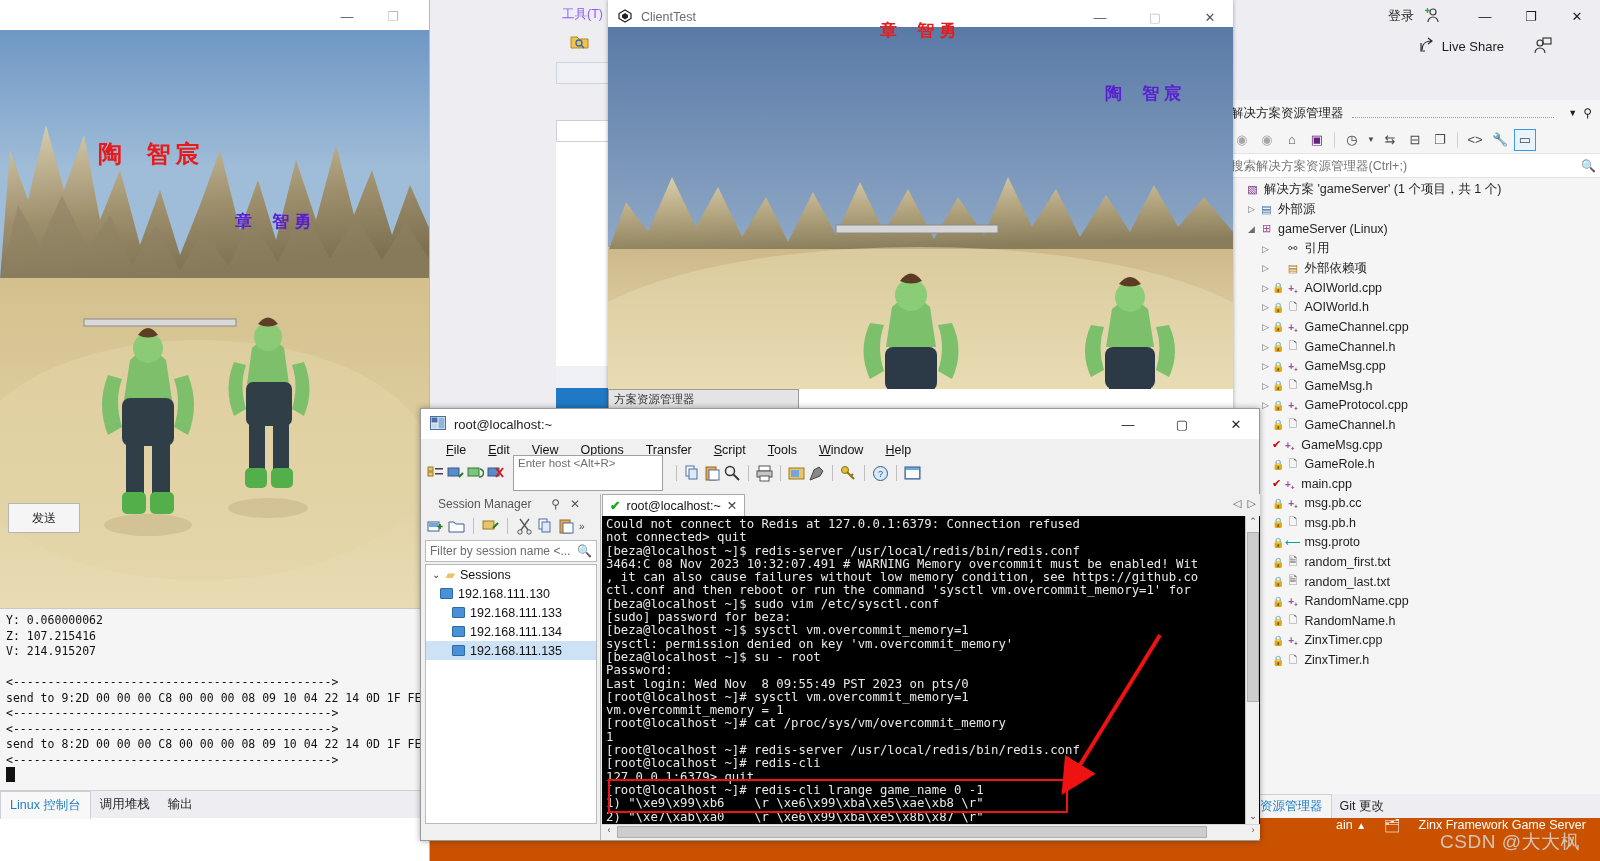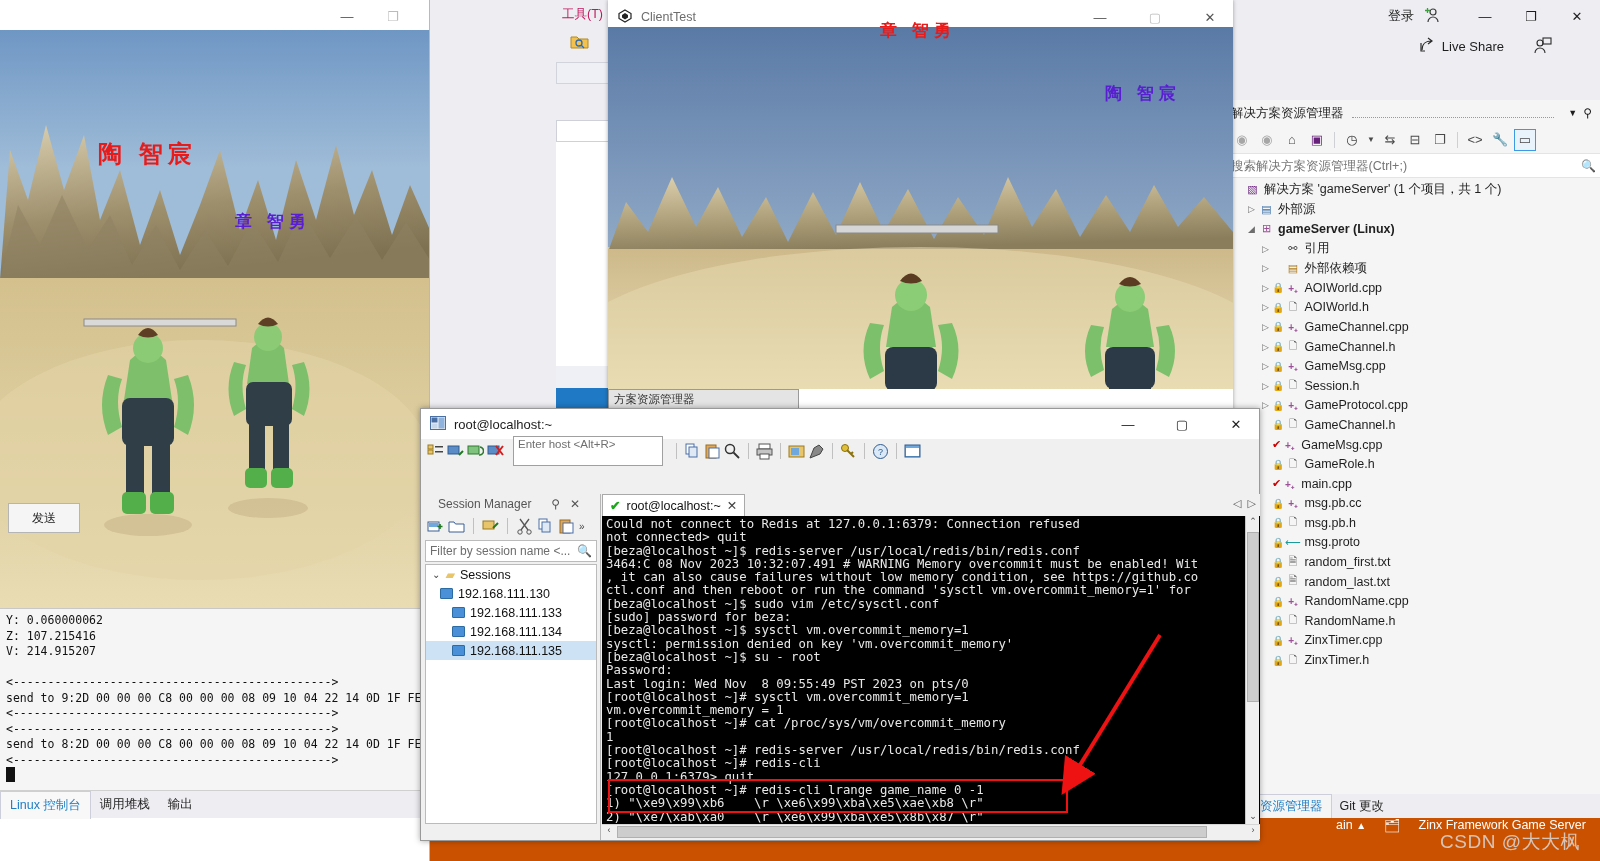--- a/index.html
+++ b/index.html
@@ -31,21 +31,21 @@
   .se-tb-icon { width:22px; height:22px; display:flex; align-items:center; justify-content:center; font-size:13px; color:#4a4a4a; }
   .se-tb-icon.sel { border:1px solid #3d9ae2; background:#e8f3fc; }
   .se-tb-sep { width:1px; height:16px; background:#cfcfd6; margin:0 3px; }
   #solexp-search { height:24px; display:flex; align-items:center; padding:0 4px; border-bottom:1px solid #e3e3e8; background:#fff; }
   #solexp-search input { border:none; outline:none; width:100%; font-size:12.5px; color:#6d6d6d; background:transparent; font-family:"Liberation Sans",sans-serif;}
   #soltree { padding-top:2px; font-size:12.5px; color:#1e1e1e; }
   .trow { height:19.6px; display:flex; align-items:center; white-space:nowrap; }
   .tw { width:13px; display:inline-block; text-align:center; color:#6d6d6d; font-size:9px; }
   .ticon { width:17px; display:inline-block; text-align:center; font-size:11px; }
   .tlabel { padding-left:3px; }
-  .bold { font-weight:bold; }
+  .bold { font-weight:normal; }
   .chk { color:#c00; font-size:11px; }
   .lock { color:#5b7fbe; font-size:10px; }
   .cpp { color:#9b4f96; font-weight:bold; font-size:10px;}
   .hh { color:#3a3a3a; font-size:10px; }
 
   
   #vs-bottom-tabs { position:absolute; left:1226px; top:794px; width:374px; height:24px; background:#eeeef2; display:flex; align-items:center; font-size:12.5px; }
   .vtab { padding:3px 8px; color:#1e1e1e; }
   .vtab.active { background:#f5f5f5; border:1px solid #cccedb; border-bottom:none; }
 
@@ -56,32 +56,32 @@
   
   #watermark { position:absolute; right:20px; bottom:6px; color:#d9d9d9; font-size:19px; opacity:.85; letter-spacing:.5px; }
 
   
   #gamewin { position:absolute; left:0; top:0; width:430px; height:861px; background:#fff; border-right:1px solid #b9b9b9; overflow:hidden; }
   #gamewin-title { position:absolute; left:0; top:0; width:556px; height:30px; background:#fff; }
   #gamewin-title .winbtn { color:#555; }
   #game3d-left { position:absolute; left:0; top:30px; width:430px; height:578px;
       background: linear-gradient(to bottom, #7da0c4 0%, #9ab4d0 22%, #c9b68a 30%, #d8c79c 40%, #e2d2a8 100%); }
   #leftnames { position:absolute; left:0; top:30px; width:430px; height:578px; }
-  .gname { position:absolute; font-weight:bold; font-family:Liberation Sans, sans-serif; letter-spacing:5px; }
+  .gname { position:absolute; font-weight:bold; font-family:Liberation Mono, monospace; letter-spacing:5px; }
   #sendbtn { position:absolute; left:8px; top:503px; width:72px; height:30px; background:#f5f5f5; border:1px solid #b5b5b5; display:flex;align-items:center;justify-content:center; font-size:12px; color:#222; }
   #leftconsole { position:absolute; left:0; top:608px; width:430px; height:186px; background:#f5f5f5; border-top:1px solid #c8c8c8;
       font-family:"DejaVu Sans Mono","Liberation Mono",monospace; font-size:11.5px; color:#111; padding:4px 6px; line-height:15.5px; white-space:pre; overflow:hidden;}
   #leftcursor { position:absolute; left:6px; top:767px; width:9px; height:15px; background:#111; }
   #left-tabs { position:absolute; left:0; top:790px; width:430px; height:28px; background:#eeeef2; display:flex; align-items:center; font-size:12.5px; border-top:1px solid #d0d0d0;}
   .ltab { padding:5px 9px; color:#1e1e1e; }
   .ltab.active { background:#f8f8f8; border:1px solid #cccedb; border-bottom:none; color:#1f7ec4; }
 
   
   #vs-sliver { position:absolute; left:556px; top:0; width:70px; height:420px; background:#eeeef2; border-right:1px solid #d0d0d0; }
-  #vs-sliver .lbl { position:absolute; left:6px; top:6px; font-size:12.5px; color:#be185d;text-align:right; }
+  #vs-sliver .lbl { position:absolute; left:6px; top:6px; font-size:12.5px; color:#8b5cf6;text-align:right; }
 
   
   #clienttest { position:absolute; left:608px; top:0; width:625px; height:414px; background:#fff; box-shadow:0 0 4px rgba(0,0,0,.35); }
   #ct-title { height:34px; background:#fff; display:flex; align-items:center; padding-left:10px; gap:9px; }
   #ct-title-text { font-size:12.5px; color:#6d6d6d; }
   #ct-view { position:absolute; left:0; top:27px; width:625px; height:362px; overflow:hidden;
       background: linear-gradient(to bottom, #5e7ea8 0%, #7e99bb 45%, #b7ae8e 54%, #d9c99c 62%, #e4d5a9 100%); }
   #ct-names { position:absolute; left:0; top:27px; width:625px; height:362px; }
   #ct-input { position:absolute; left:608px; top:389px; width:191px; height:20px; background:#e4e4e4; border:1px solid #9a9a9a; font-size:11.5px; color:#333; padding:2px 5px; }
   .ct-winbtn { width:46px; height:27px; display:flex;align-items:center;justify-content:center;color:#555;font-size:13px;}
@@ -90,21 +90,21 @@
   #crt { position:absolute; left:420px; top:408px; width:840px; height:433px; background:#f0f0f0; border:1px solid #999; box-shadow:0 0 6px rgba(0,0,0,.35); }
   #crt-title { height:30px; display:flex; align-items:center; background:#fff; padding-left:9px; gap:8px; }
   #crt-title-text { font-size:13px; color:#1d1d1d; }
   #crt-title .spacer { flex:1; }
   .crt-winbtn { width:46px; height:30px; display:flex;align-items:center;justify-content:center;color:#1d1d1d;font-size:13px;}
   #crt-menu { height:22px; background:#f0f0f0; display:flex; align-items:center; gap:0; padding-left:14px; font-size:12.5px; color:#111; }
   #crt-menu span { padding:2px 11px; }
   #crt-menu u { text-decoration:underline; }
   #crt-toolbar { height:24px; background:#f0f0f0; display:flex; align-items:center; gap:3px; padding:0 6px; }
   .crticon { width:17px; height:17px; display:inline-block; border-radius:2px; }
-  #crt-hostbox { width:150px; height:30px; background:#fff; border:1px solid #a0a0a0; font-size:11.5px; color:#707070; padding:1px 4px; margin:0 6px; }
+  #crt-hostbox { width:150px; height:36px; background:#fff; border:1px solid #a0a0a0; font-size:11.5px; color:#707070; padding:1px 4px; margin:0 6px; }
   .crt-sep { width:1px; height:16px; background:#c0c0c0; margin:0 4px; }
 
   #sessmgr { position:absolute; left:1px; top:85px; width:179px; height:346px; background:#f0f0f0; border-right:1px solid #b5b5b5; }
   #sessmgr-hdr { height:20px; display:flex; align-items:center; font-size:12px; color:#555; padding:0 16px; }
   #sessmgr-hdr .t { flex:1; }
   #sessmgr-tb { height:24px; display:flex; align-items:center; gap:4px; padding:0 5px; }
   #sessmgr-filter { height:22px; display:flex; align-items:center; background:#fff; border:1px solid #bbb; margin:2px 3px; padding:0 4px; font-size:12px; color:#6d6d6d;}
   #sesslist { background:#fff; border:1px solid #bbb; margin:0 3px; height:260px; font-size:12.5px; }
   .sess-row { height:19px; display:flex; align-items:center; padding-left:6px; gap:5px; color:#111; }
   .sess-row.sel { background:#cde2f5; }
@@ -249,21 +249,21 @@
         <div class="trow" style="padding-left:32px">
           <span class="tw">▷</span>
           <span class="lock">🔒</span>
           <span class="ticon cpp">+₊</span>
           <span class="tlabel">GameMsg.cpp</span>
         </div>
         <div class="trow" style="padding-left:32px">
           <span class="tw">▷</span>
           <span class="lock">🔒</span>
           <span class="ticon hh">🗋</span>
-          <span class="tlabel">Session.h</span>
+          <span class="tlabel">GameMsg.h</span>
         </div>
         <div class="trow" style="padding-left:32px">
           <span class="tw">▷</span>
           <span class="lock">🔒</span>
           <span class="ticon cpp">+₊</span>
           <span class="tlabel">GameProtocol.cpp</span>
         </div>
         <div class="trow" style="padding-left:32px">
           <span class="tw"></span>
           <span class="lock">🔒</span>
@@ -569,20 +569,31 @@
         <span>—</span>
       </span>
     <span class="crt-winbtn">
         <span>▢</span>
       </span>
     <span class="crt-winbtn">
         <span>✕</span>
       </span>
   </div>
 
+  <div id="crt-menu">
+      <span><u>F</u>ile</span>
+      <span><u>E</u>dit</span>
+      <span><u>V</u>iew</span>
+      <span><u>O</u>ptions</span>
+      <span><u>T</u>ransfer</span>
+      <span><u>S</u>cript</span>
+      <span><u>T</u>ools</span>
+      <span><u>W</u>indow</span>
+      <span><u>H</u>elp</span>
+    </div>
 
   <div id="crt-toolbar">
     <span class="crticon"><svg width="17" height="17" viewBox="0 0 17 17">
           <rect x="1" y="2" width="5" height="4" fill="#e8c56a" stroke="#9a7a22"></rect>
           <rect x="1" y="7" width="5" height="4" fill="#e8c56a" stroke="#9a7a22"></rect>
           <rect x="8" y="3" width="8" height="1.5" fill="#444"></rect>
           <rect x="8" y="8" width="8" height="1.5" fill="#444"></rect>
         </svg></span>
     <span class="crticon"><svg width="17" height="17" viewBox="0 0 17 17">
           <rect x="1" y="3" width="11" height="8" fill="#5b8cc8" stroke="#2f5b8f"></rect>

